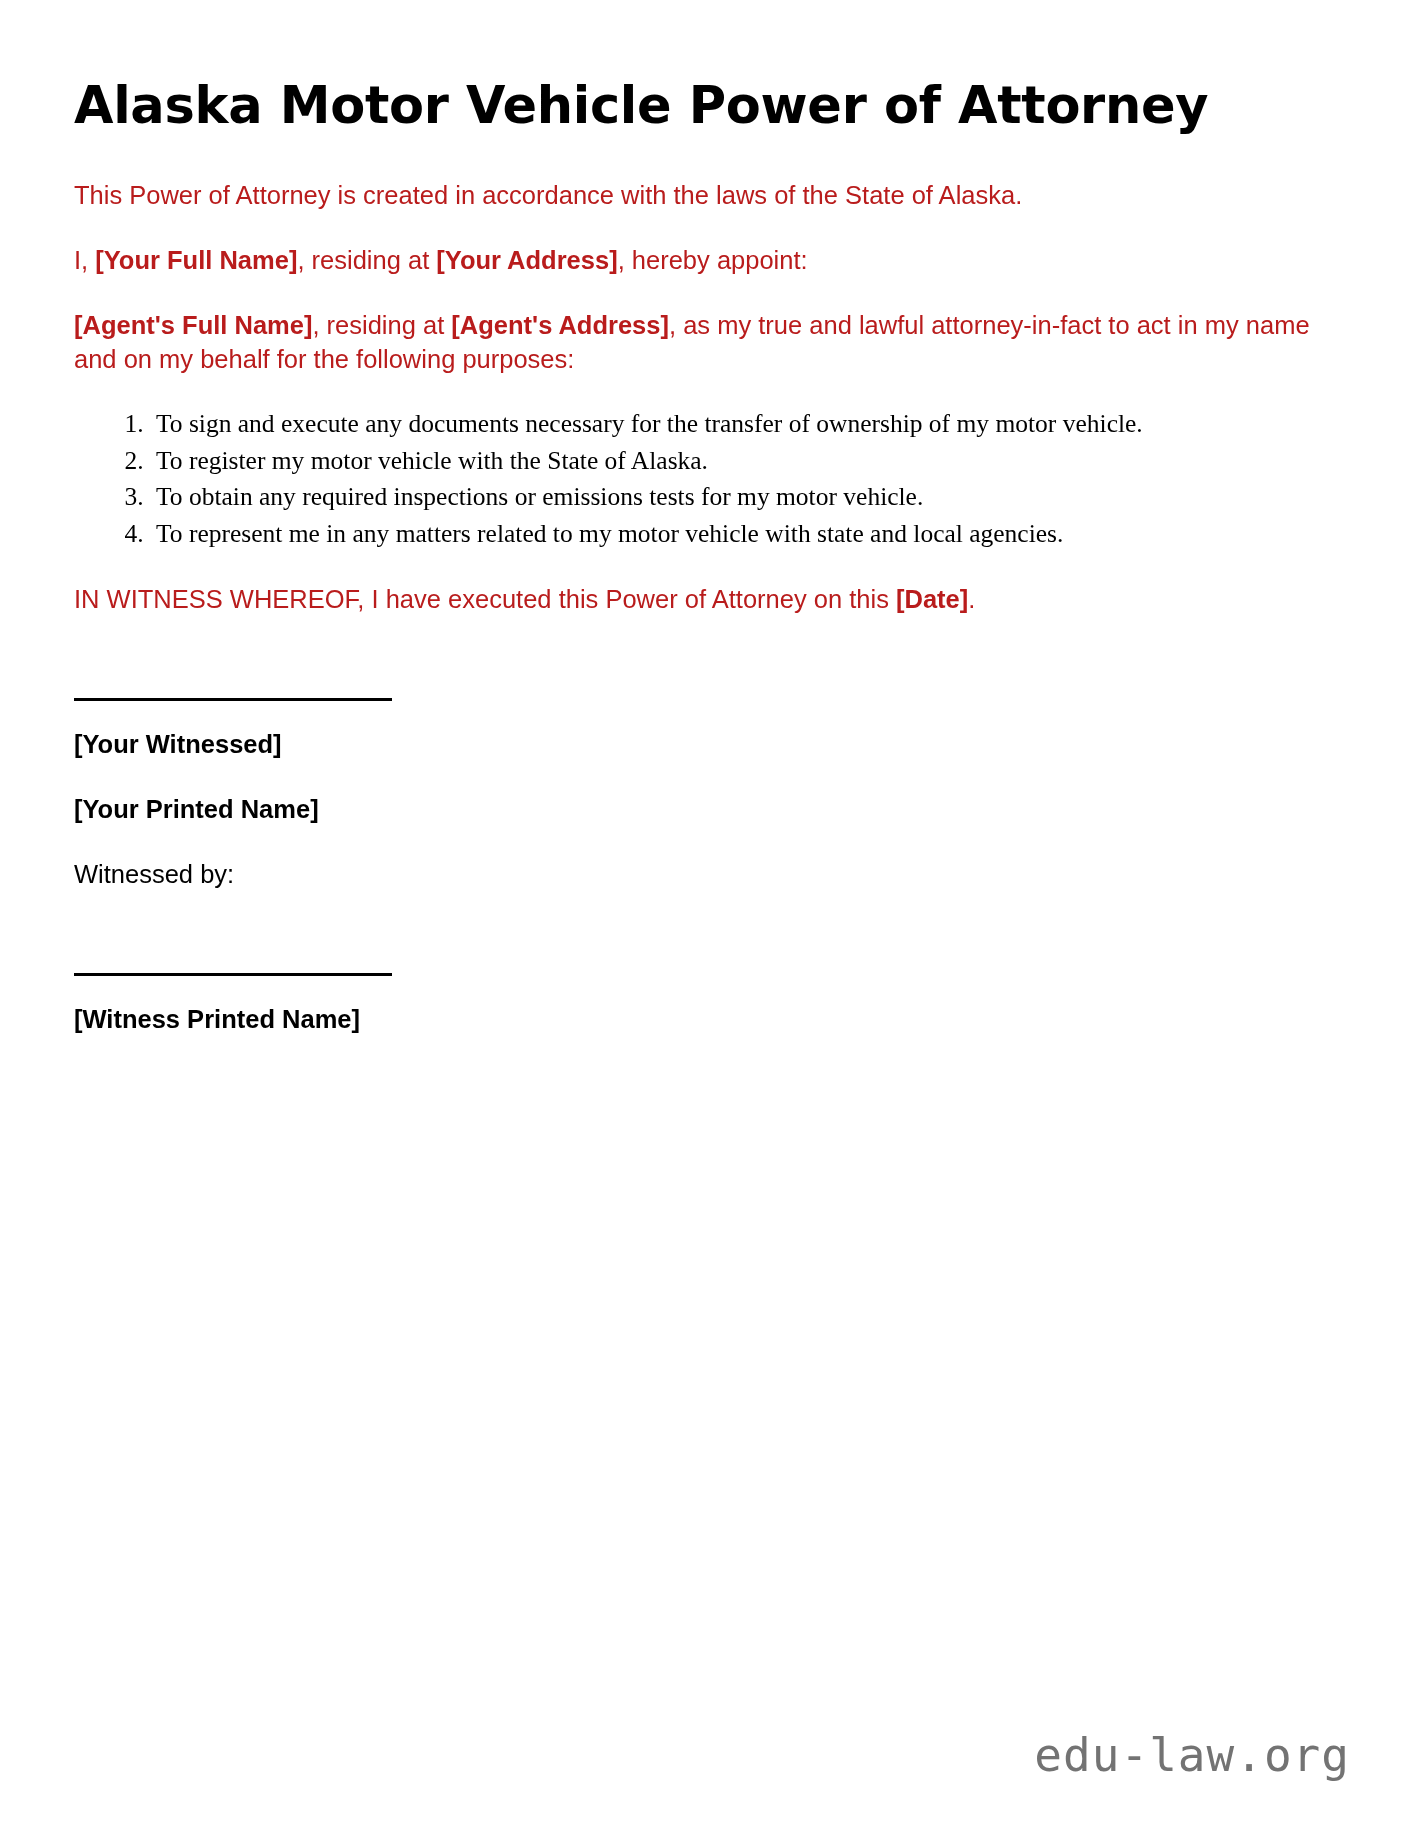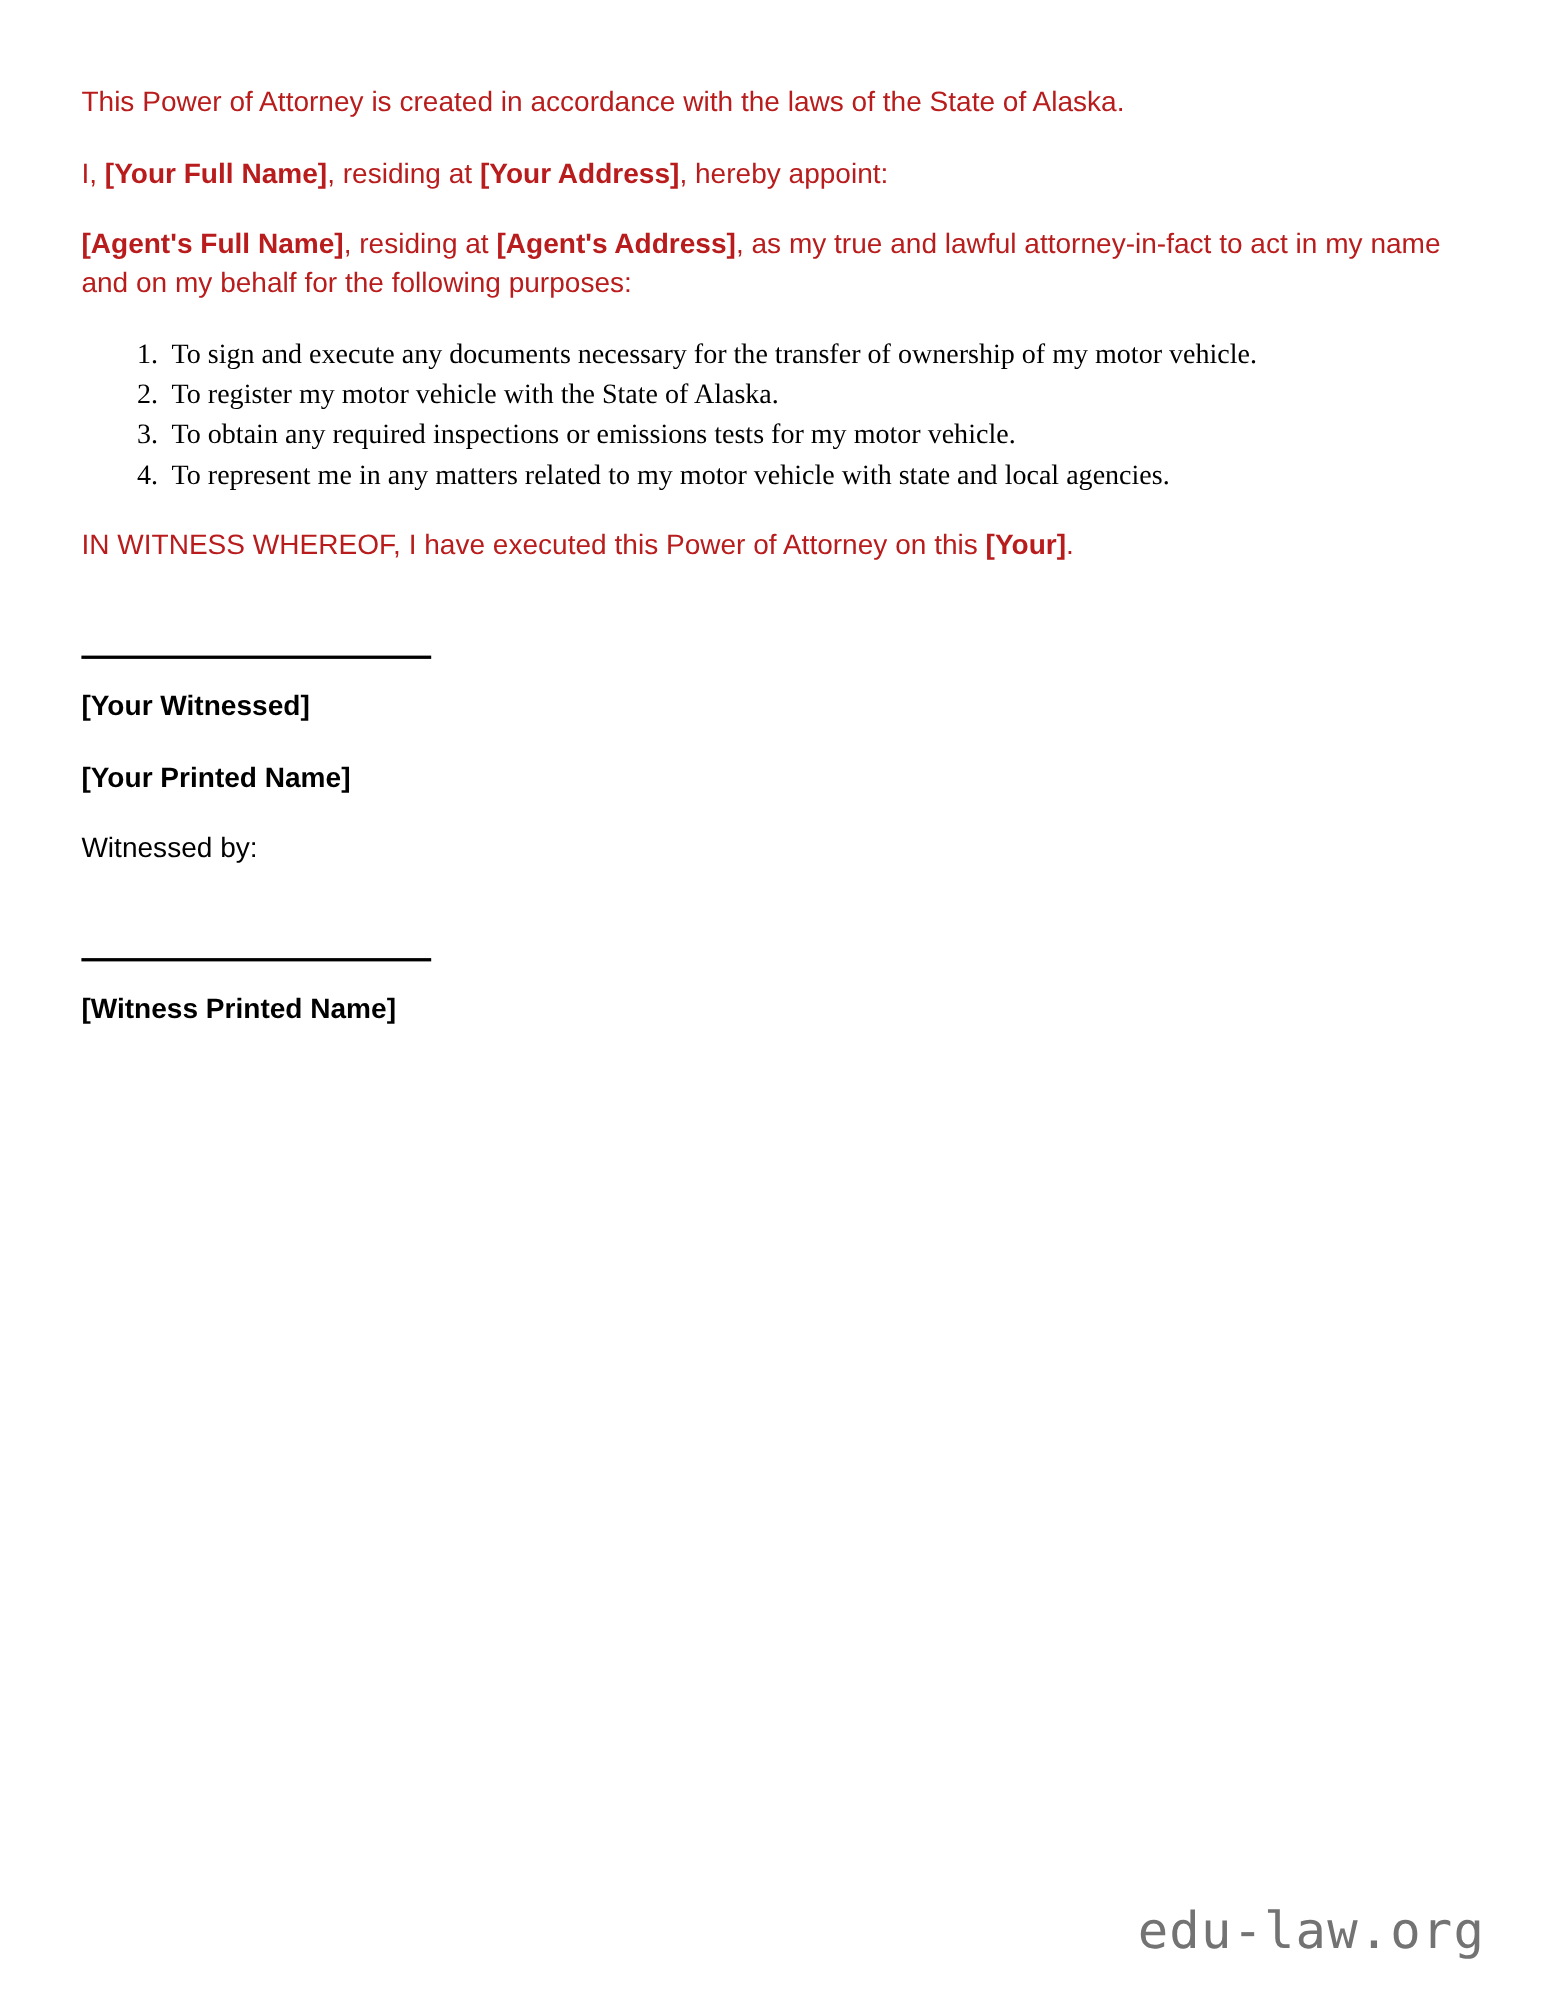--- a/index.html
+++ b/index.html
@@ -83,41 +83,42 @@
     color: #737373;
     white-space: nowrap;
   }
 </style>
 </head>
 <body>
 
 <div class="page">
   <div class="content">
 
+    <h1 class="doc-title">Alaska Motor Vehicle Power of Attorney</h1>
 
     <p class="para">This Power of Attorney is created in accordance with the laws of the State of Alaska.</p>
 
     <p class="para">
       <span>I, </span><strong>[Your Full Name]</strong><span>, residing at </span><strong>[Your Address]</strong><span>, hereby appoint:</span>
     </p>
 
     <p class="para">
       <strong>[Agent's Full Name]</strong><span>, residing at </span><strong>[Agent's Address]</strong><span>, as my true and lawful attorney-in-fact to act in my name and on my behalf for the following purposes:</span>
     </p>
 
     <ol class="purposes">
       <li>To sign and execute any documents necessary for the transfer of ownership of my motor vehicle.</li>
       <li>To register my motor vehicle with the State of Alaska.</li>
       <li>To obtain any required inspections or emissions tests for my motor vehicle.</li>
       <li>To represent me in any matters related to my motor vehicle with state and local agencies.</li>
     </ol>
 
 
     <p class="para">
-      <span>IN WITNESS WHEREOF, I have executed this Power of Attorney on this </span><strong>[Your]</strong><span>.</span>
+      <span>IN WITNESS WHEREOF, I have executed this Power of Attorney on this </span><strong>[Date]</strong><span>.</span>
     </p>
 
     <div class="spacer-sig-top"></div>
 
     <div class="sig-rule"></div>
     <div class="spacer-after-rule"></div>
 
     <div class="sig-label">[Your Witnessed]</div>
 
     <div class="sig-label">[Your Printed Name]</div>

